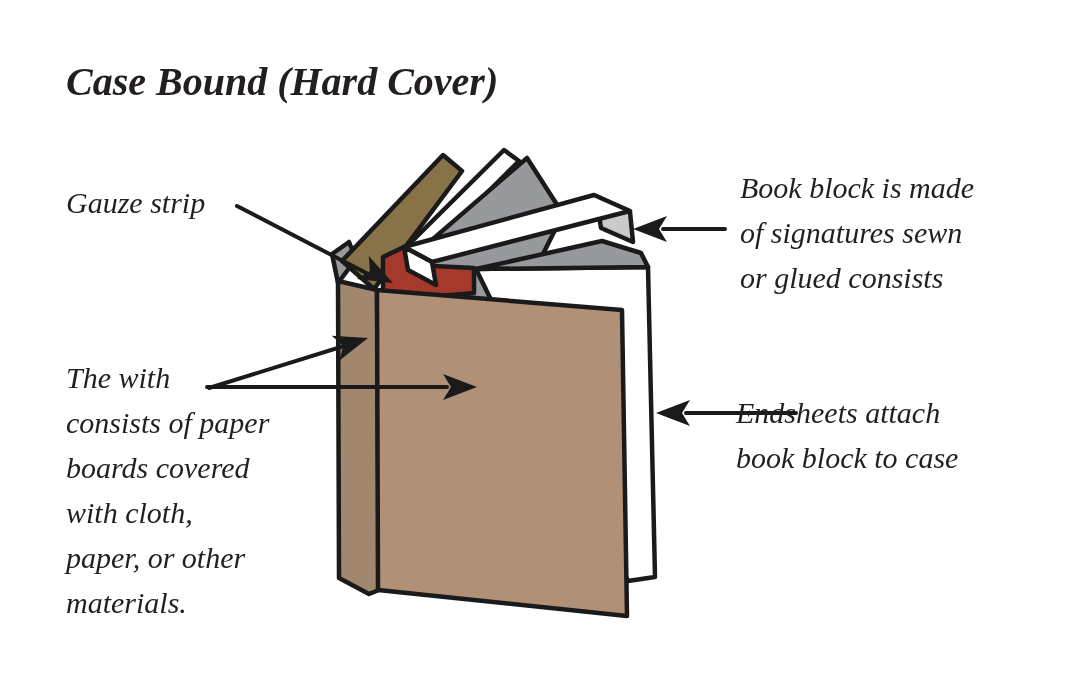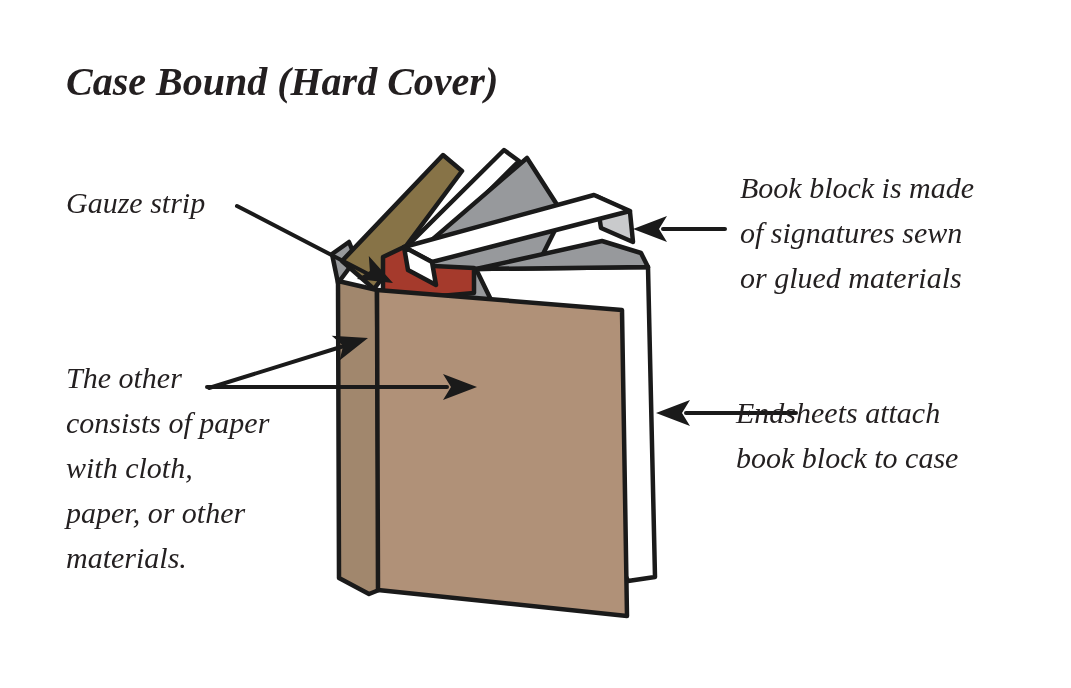--- a/index.html
+++ b/index.html
@@ -104,31 +104,32 @@
     </g>
   </svg>
 
   <div class="title">Case Bound (Hard Cover)</div>
 
   <div class="note note-gauze">
     <div>Gauze strip</div>
   </div>
 
   <div class="note note-case">
-    <div>The other</div>
+    <div>The with</div>
     <div>consists of paper</div>
+    <div>boards covered</div>
     <div>with cloth,</div>
     <div>paper, or other</div>
     <div>materials.</div>
   </div>
 
   <div class="note note-bookblock">
     <div>Book block is made</div>
     <div>of signatures sewn</div>
-    <div>or glued materials</div>
+    <div>or glued consists</div>
   </div>
 
   <div class="note note-endsheets">
     <div>Endsheets attach</div>
     <div>book block to case</div>
   </div>
 
 </div>
 
 </body></html>

